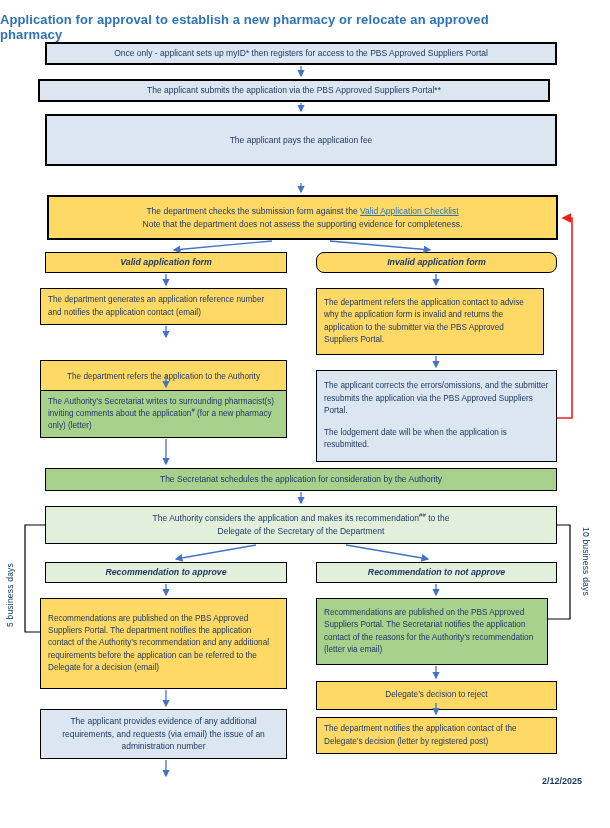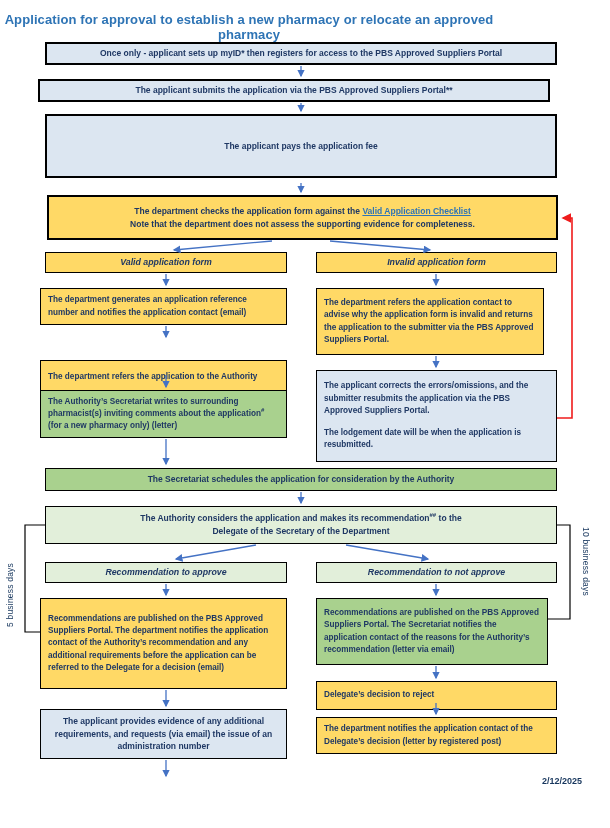--- a/index.html
+++ b/index.html
@@ -1,31 +1,31 @@
 <!DOCTYPE html>
 <html><head>
 <meta charset="utf-8">
 <style>
   html,body{margin:0;padding:0;background:#ffffff;}
   .canvas{
     position:relative;width:610px;height:828px;background:#ffffff;overflow:hidden;
     font-family:"Liberation Sans", sans-serif;color:#1F3864;
   }
   .title{
-    position:absolute;left:0;top:12px;width:498px;text-align:center;
+    position:absolute;left:0;top:12px;width:498px;
     font-size:13px;font-weight:bold;color:#2E74B5;letter-spacing:0.1px;
   }
   .bx{
     position:absolute;box-sizing:border-box;border:1.5px solid #000;
-    font-weight:bold;font-size:8.5px;line-height:1.5;
+    font-weight:normal;font-size:8.5px;line-height:1.5;
     display:flex;flex-direction:column;justify-content:center;overflow:hidden;
   }
   .wide{border-width:2px;}
   .c{text-align:center;align-items:center;padding:2px 10px;}
-  .l{text-align:left;align-items:flex-start;padding:4px 7px;font-size:8.2px;}
+  .l{text-align:left;align-items:center;padding:4px 7px;font-size:8.2px;}
   .hdr{font-style:italic;font-weight:600;font-size:8.8px;}
   .blue{background:#DCE6F1;}
   .gold{background:#FFD966;}
   .green{background:#A9D18E;}
   .lgreen{background:#E2EFDA;}
   .link{color:#2E74B5;text-decoration:underline;cursor:pointer;}
   sup{font-size:6px;line-height:0;}
   .p2{margin-top:10px;}
   .vlabel{
     position:absolute;font-size:8.5px;font-weight:normal;color:#17365D;
@@ -45,33 +45,33 @@
   <div class="title">Application for approval to establish a new pharmacy or relocate an approved pharmacy</div>
 
   <div class="bx wide blue c" style="left:45px;top:42px;width:512px;height:23px;">
     <div>Once only - applicant sets up myID* then registers for access to the PBS Approved Suppliers Portal</div>
   </div>
 
   <div class="bx wide blue c" style="left:38px;top:79px;width:512px;height:23px;">
     <div>The applicant submits the application via the PBS Approved Suppliers Portal**</div>
   </div>
 
-  <div class="bx wide blue c" style="left:45px;top:114px;width:512px;height:64px;align-items:center;">
+  <div class="bx wide blue c" style="left:45px;top:114px;width:512px;height:52px;align-items:center;">
     <div>The applicant pays the application fee</div>
   </div>
 
   <div class="bx wide gold c" style="left:47px;top:195px;width:511px;height:45px;">
-    <div><span>The department checks the application form against the </span><span class="link">Valid Application Checklist</span></div>
+    <div><span>The department checks the submission form against the </span><span class="link">Valid Application Checklist</span></div>
     <div>Note that the department does not assess the supporting evidence for completeness.</div>
   </div>
 
   <div class="bx gold c hdr" style="left:45px;top:252px;width:242px;height:21px;">
     <div>Valid application form</div>
   </div>
-  <div class="bx gold c hdr" style="left:316px;top:252px;width:241px;height:21px;">
+  <div class="bx gold c hdr" style="left:316px;top:252px;width:241px;height:21px;border-radius:8px;">
     <div>Invalid application form</div>
   </div>
 
   <div class="bx gold l" style="left:40px;top:288px;width:247px;height:37px;">
     <div>The department generates an application reference number and notifies the application contact (email)</div>
   </div>
 
   <div class="bx gold l" style="left:40px;top:340px;width:247px;height:34px;margin-top:20px;">
     <div>The department refers the application to the Authority</div>
   </div>

